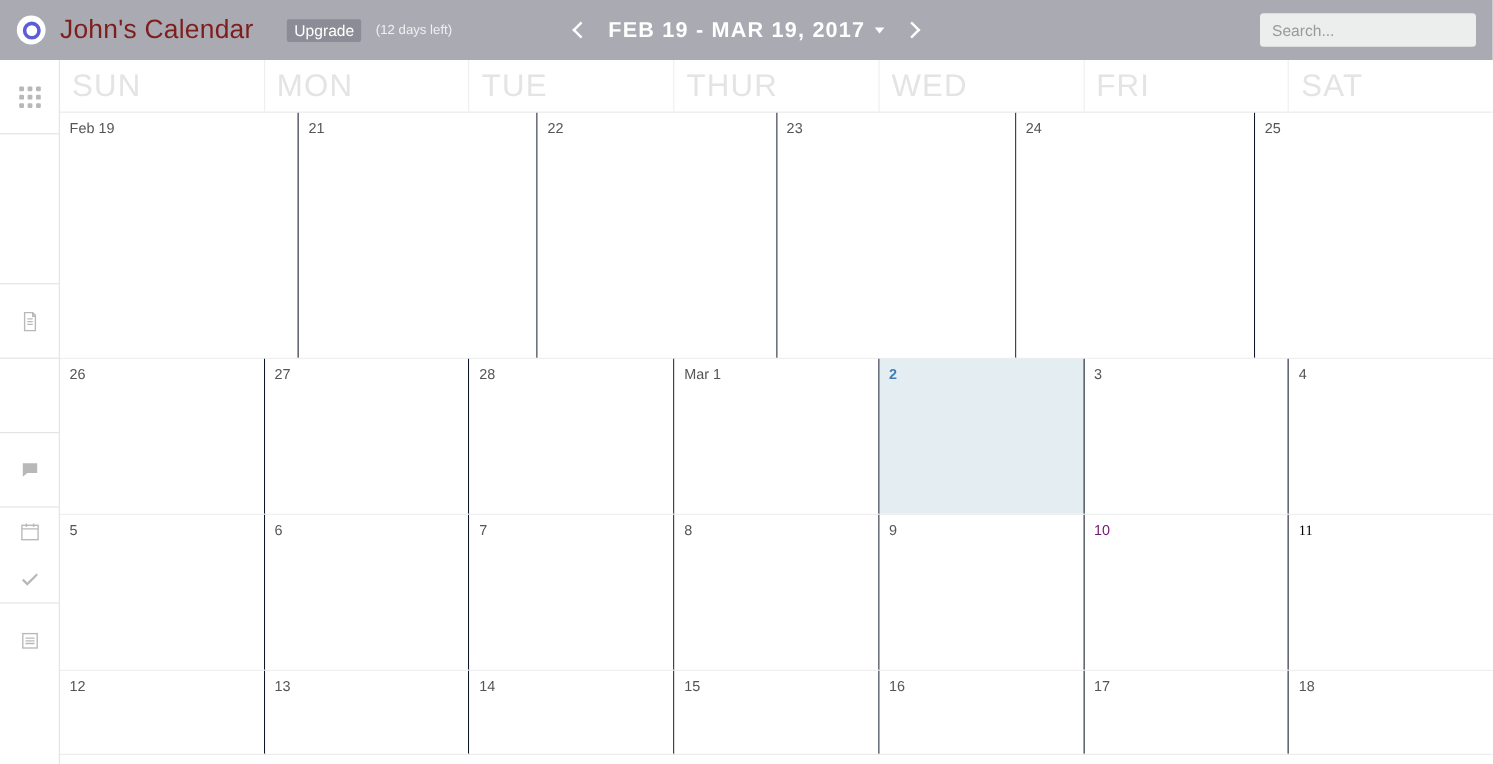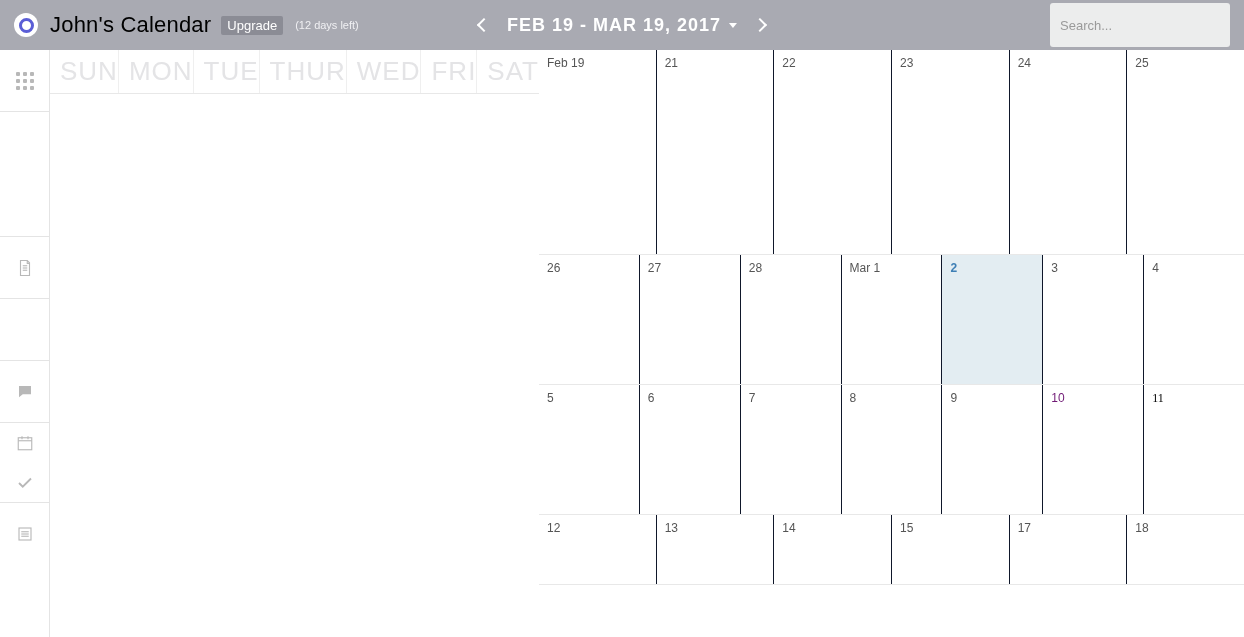--- a/index.html
+++ b/index.html
@@ -20,22 +20,22 @@
     margin-right: 12px;
   }
   .logo-inner{
     width:15px;height:15px;border-radius:50%;
     border:3px solid #5b5ed6;
     background:#fff;
   }
   .cal-title {
     font-size: 22px;
     font-weight: 400;
-    color: #000000;
-    margin-right: 10px;
+    color: #7f1d1d;
+    margin-right: 28px;
     letter-spacing:0.2px;
   }
   .upgrade-badge{
     background:#8b8c95;
     color:#fff;
     font-size:13px;
     padding:2px 6px;
     border-radius:2px;
     margin-right:12px;
   }
@@ -66,21 +66,21 @@
     display:flex;align-items:center;gap:6px;
     font-weight:700;
   }
   .caret-down{
     width:0;height:0;border-left:4px solid transparent;border-right:4px solid transparent;border-top:5px solid #fff;
     margin-left:2px;
   }
   .search-box{
     margin-left:auto;
     width:180px;
-    height:44px;
+    height:28px;
   }
   .search-box input{
     width:100%;height:100%;
     border:none;border-radius:3px;
     background:#eceded;
     padding:0 10px;
     font-size:13px;
     color:#555;
   }
   .search-box input::placeholder{color:#9a9a9a;}
@@ -103,20 +103,21 @@
   }
   .side-slot.empty{border-bottom:1px solid #e4e4e4;}
   .side-slot svg{width:18px;height:18px;fill:#b8b8b8;}
   .grid-icon{
     display:grid;grid-template-columns:repeat(3,4px);grid-template-rows:repeat(3,4px);gap:3px;
   }
   .grid-icon span{width:4px;height:4px;background:#b8b8b8;border-radius:1px;}
   .main{
     flex:1;
     display:flex;
+    flex-direction:column;
     overflow:hidden;
   }
   .day-headers{
     display:flex;
     height:44px;
     border-bottom:1px solid #e8e8e8;
   }
   .day-headers .dh{
     flex:1;
     border-right:1px solid #efefef;
@@ -321,20 +322,23 @@
           <div class="cell">
             <div class="date">13</div>
           </div>
           <div class="cell">
             <div class="date">14</div>
           </div>
           <div class="cell">
             <div class="date">15</div>
           </div>
           <div class="cell">
+            <div class="date">16</div>
+          </div>
+          <div class="cell">
             <div class="date">17</div>
           </div>
           <div class="cell">
             <div class="date">18</div>
           </div>
         </div>
       </div>
   </div>
 </div>
 

